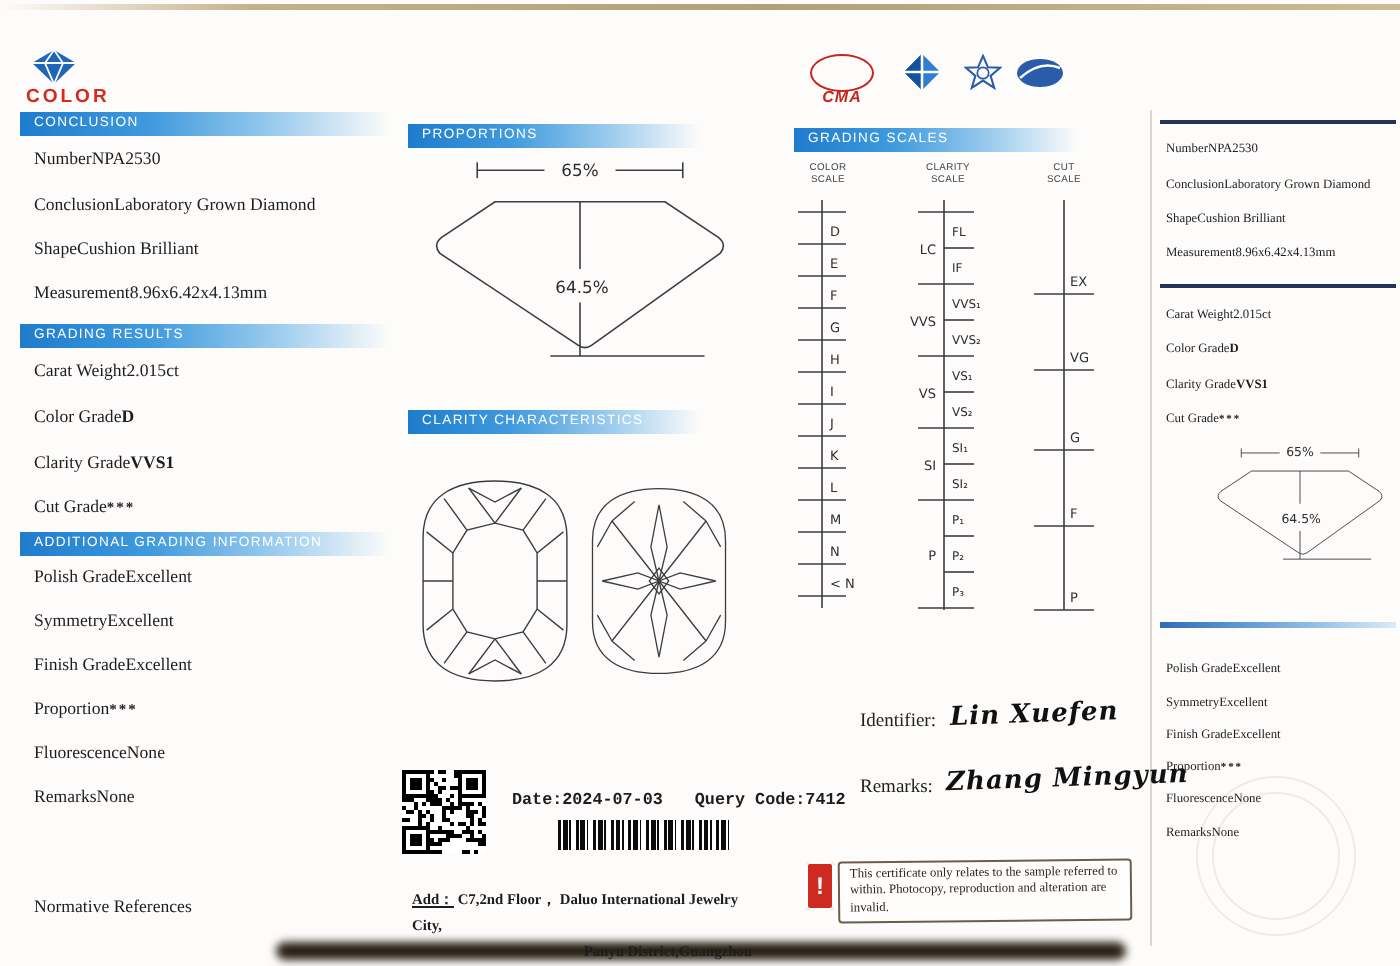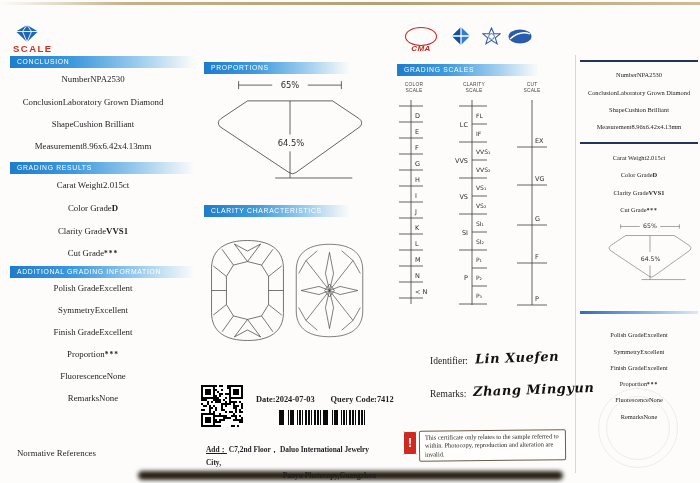--- a/index.html
+++ b/index.html
@@ -2,21 +2,21 @@
 <html><head>
 <meta charset="utf-8">
 <style>
   html,body{margin:0;padding:0;}
   body{width:700px;height:483px;background:#ffffff;}
   #page{position:relative;width:700px;height:483px;background:#fdfcfa;overflow:hidden;
         font-family:"Liberation Serif",serif;color:#1d1d20;}
   .bar{position:absolute;height:12px;box-sizing:border-box;padding-left:7px;
        background:linear-gradient(90deg,#1d7ccd 0%,#3f9add 35%,#9ecdee 70%,rgba(255,255,255,0) 100%);
        color:#fff;font:6.8px "Liberation Sans",sans-serif;letter-spacing:.7px;line-height:12px;white-space:nowrap;}
-  .row{position:absolute;display:flex;justify-content:center;align-items:baseline;}
+  .row{position:absolute;display:flex;justify-content:flex-start;align-items:baseline;}
   .main-row{left:17px;width:152px;font-size:8.8px;}
   .stub-row{left:583px;width:112px;font-size:6.4px;}
   .row span{white-space:nowrap;}
   .dots{font-weight:bold;font-size:.85em;letter-spacing:1px;}
   .scale-head{position:absolute;font:4.9px "Liberation Sans",sans-serif;color:#45464a;
               text-align:center;line-height:1.25;letter-spacing:.2px;}
   svg text{font-family:"DejaVu Sans",sans-serif;fill:#2e2e31;}
   svg .ln{stroke:#3c3c40;stroke-width:.8;fill:none;}
   .navy-line{position:absolute;background:#22345c;height:1.5px;width:118px;left:580px;}
   .sig{font:italic bold 13px "DejaVu Serif",serif;transform:rotate(-2deg);letter-spacing:.5px;color:#111;}
@@ -38,21 +38,21 @@
   <div style="position:absolute;left:0;top:2px;width:700px;height:3px;
               background:linear-gradient(90deg,rgba(196,178,138,0) 0%,#c5b189 18%,#b3a075 55%,#cdbb94 100%);"></div>
   <div style="position:absolute;left:138px;top:471px;width:425px;height:9px;background:#282014;
               border-radius:5px;filter:blur(2px);"></div>
 
   <svg style="position:absolute;left:16px;top:25px" width="22" height="17" viewBox="0 0 22 17">
     <path d="M11 0 L22 6.5 L11 17 L0 6.5 Z" fill="#1e66b8"></path>
     <path d="M0 6.5 H22 M11 0 L6.5 6.5 L11 17 M11 0 L15.5 6.5 L11 17" stroke="#ffffff" stroke-width=".9" fill="none"></path>
   </svg>
   <div style="position:absolute;left:13px;top:43px;font:bold 9.5px 'Liberation Sans',sans-serif;
-              color:#d42b1e;letter-spacing:1.5px;">SCALE</div>
+              color:#d42b1e;letter-spacing:1.5px;">COLOR</div>
 
   <div style="position:absolute;left:405px;top:27px;width:30px;height:17px;border:1.6px solid #c4271f;
               border-radius:50%;display:flex;align-items:center;justify-content:center;">
     <span style="font:italic bold 8px 'Liberation Sans',sans-serif;color:#c4271f;letter-spacing:.5px;margin-top:23px;">CMA</span>
   </div>
   <svg style="position:absolute;left:451px;top:26px" width="20" height="20" viewBox="0 0 22 22">
     <path d="M11 1 L21 11 L11 21 L1 11 Z" fill="#2f7fd0"></path>
     <path d="M11 1 L1 11 L11 21 Z" fill="#14519f"></path>
     <path d="M11 1 V21 M1 11 H21" stroke="#ffffff" stroke-width="1.4"></path>
   </svg>
@@ -183,33 +183,33 @@
         <rect x="1" y="15" width="5" height="5"></rect>
     </g>
     <g fill="#000000">
       <rect x="2" y="2" width="3" height="3"></rect>
         <rect x="16" y="2" width="3" height="3"></rect>
         <rect x="2" y="16" width="3" height="3"></rect>
     </g>
     <path id="qr-modules" fill="#000000" d="M7 0h1v1h-1zM9 0h1v1h-1zM10 0h1v1h-1zM13 0h1v1h-1zM13 1h1v1h-1zM7 2h1v1h-1zM10 2h1v1h-1zM8 3h1v1h-1zM9 4h1v1h-1zM10 4h1v1h-1zM12 4h1v1h-1zM13 4h1v1h-1zM7 5h1v1h-1zM9 5h1v1h-1zM7 6h1v1h-1zM8 6h1v1h-1zM12 6h1v1h-1zM0 7h1v1h-1zM1 7h1v1h-1zM2 7h1v1h-1zM6 7h1v1h-1zM7 7h1v1h-1zM8 7h1v1h-1zM9 7h1v1h-1zM11 7h1v1h-1zM14 7h1v1h-1zM3 8h1v1h-1zM5 8h1v1h-1zM7 8h1v1h-1zM8 8h1v1h-1zM9 8h1v1h-1zM12 8h1v1h-1zM14 8h1v1h-1zM15 8h1v1h-1zM16 8h1v1h-1zM17 8h1v1h-1zM19 8h1v1h-1zM0 9h1v1h-1zM3 9h1v1h-1zM10 9h1v1h-1zM11 9h1v1h-1zM12 9h1v1h-1zM13 9h1v1h-1zM14 9h1v1h-1zM16 9h1v1h-1zM20 9h1v1h-1zM1 10h1v1h-1zM2 10h1v1h-1zM4 10h1v1h-1zM6 10h1v1h-1zM10 10h1v1h-1zM12 10h1v1h-1zM16 10h1v1h-1zM17 10h1v1h-1zM18 10h1v1h-1zM20 10h1v1h-1zM4 11h1v1h-1zM5 11h1v1h-1zM7 11h1v1h-1zM10 11h1v1h-1zM16 11h1v1h-1zM17 11h1v1h-1zM20 11h1v1h-1zM0 12h1v1h-1zM1 12h1v1h-1zM4 12h1v1h-1zM7 12h1v1h-1zM10 12h1v1h-1zM11 12h1v1h-1zM17 12h1v1h-1zM19 12h1v1h-1zM4 13h1v1h-1zM6 13h1v1h-1zM12 13h1v1h-1zM14 13h1v1h-1zM15 13h1v1h-1zM17 13h1v1h-1zM19 13h1v1h-1zM20 13h1v1h-1zM9 14h1v1h-1zM16 14h1v1h-1zM7 15h1v1h-1zM8 15h1v1h-1zM9 15h1v1h-1zM10 15h1v1h-1zM11 15h1v1h-1zM12 15h1v1h-1zM15 15h1v1h-1zM16 15h1v1h-1zM17 15h1v1h-1zM19 15h1v1h-1zM11 16h1v1h-1zM12 16h1v1h-1zM13 16h1v1h-1zM14 16h1v1h-1zM17 16h1v1h-1zM20 16h1v1h-1zM7 17h1v1h-1zM9 17h1v1h-1zM10 17h1v1h-1zM11 17h1v1h-1zM16 17h1v1h-1zM17 17h1v1h-1zM18 17h1v1h-1zM19 17h1v1h-1zM20 17h1v1h-1zM7 18h1v1h-1zM8 18h1v1h-1zM9 18h1v1h-1zM19 18h1v1h-1zM20 18h1v1h-1zM7 20h1v1h-1zM8 20h1v1h-1zM9 20h1v1h-1zM15 20h1v1h-1zM16 20h1v1h-1zM18 20h1v1h-1z"></path>
   </svg>
 
-  <div style="position:absolute;left:256px;top:395px;display:flex;gap:16px;font-weight:bold;font-size:8.4px;">
+  <div style="position:absolute;left:256px;top:395px;display:flex;gap:16px;font-weight:bold;font-size:8.4px;font-family:Liberation Mono, monospace;">
     <span>Date:2024-07-03</span>
     <span>Query Code:7412</span>
   </div>
   <div style="position:absolute;left:279px;top:410px;width:88px;height:15px;
               background:repeating-linear-gradient(90deg,#0c0c0c 0px,#0c0c0c 1.5px,#ffffff 1.5px,#ffffff 2.4px,#0c0c0c 2.4px,#0c0c0c 4.8px,#ffffff 4.8px,#ffffff 5.6px,#0c0c0c 5.6px,#0c0c0c 6.4px,#ffffff 6.4px,#ffffff 8.8px);"></div>
 
   <div style="position:absolute;left:206px;top:443px;width:170px;font-weight:bold;font-size:7.4px;line-height:13px;">
     <div>
       <span class="tiny-label">Add：</span>
       <span>C7,2nd Floor， Daluo International Jewelry City,</span>
     </div>
-    <div style="text-align:right;">Panyu Photocopy,Guangzhou</div>
+    <div style="text-align:right;">Panyu District,Guangzhou</div>
   </div>
 
   <div class="bar" style="left:397px;top:64px;width:142px">GRADING SCALES</div>
 
   <div class="scale-head" style="left:398px;top:82px;width:32px">COLOR SCALE</div>
   <div class="scale-head" style="left:457px;top:82px;width:34px">CLARITY SCALE</div>
   <div class="scale-head" style="left:518px;top:82px;width:28px">CUT SCALE</div>
 
   <svg style="position:absolute;left:393px;top:98px" width="160" height="214" viewBox="0 0 160 214">
 

